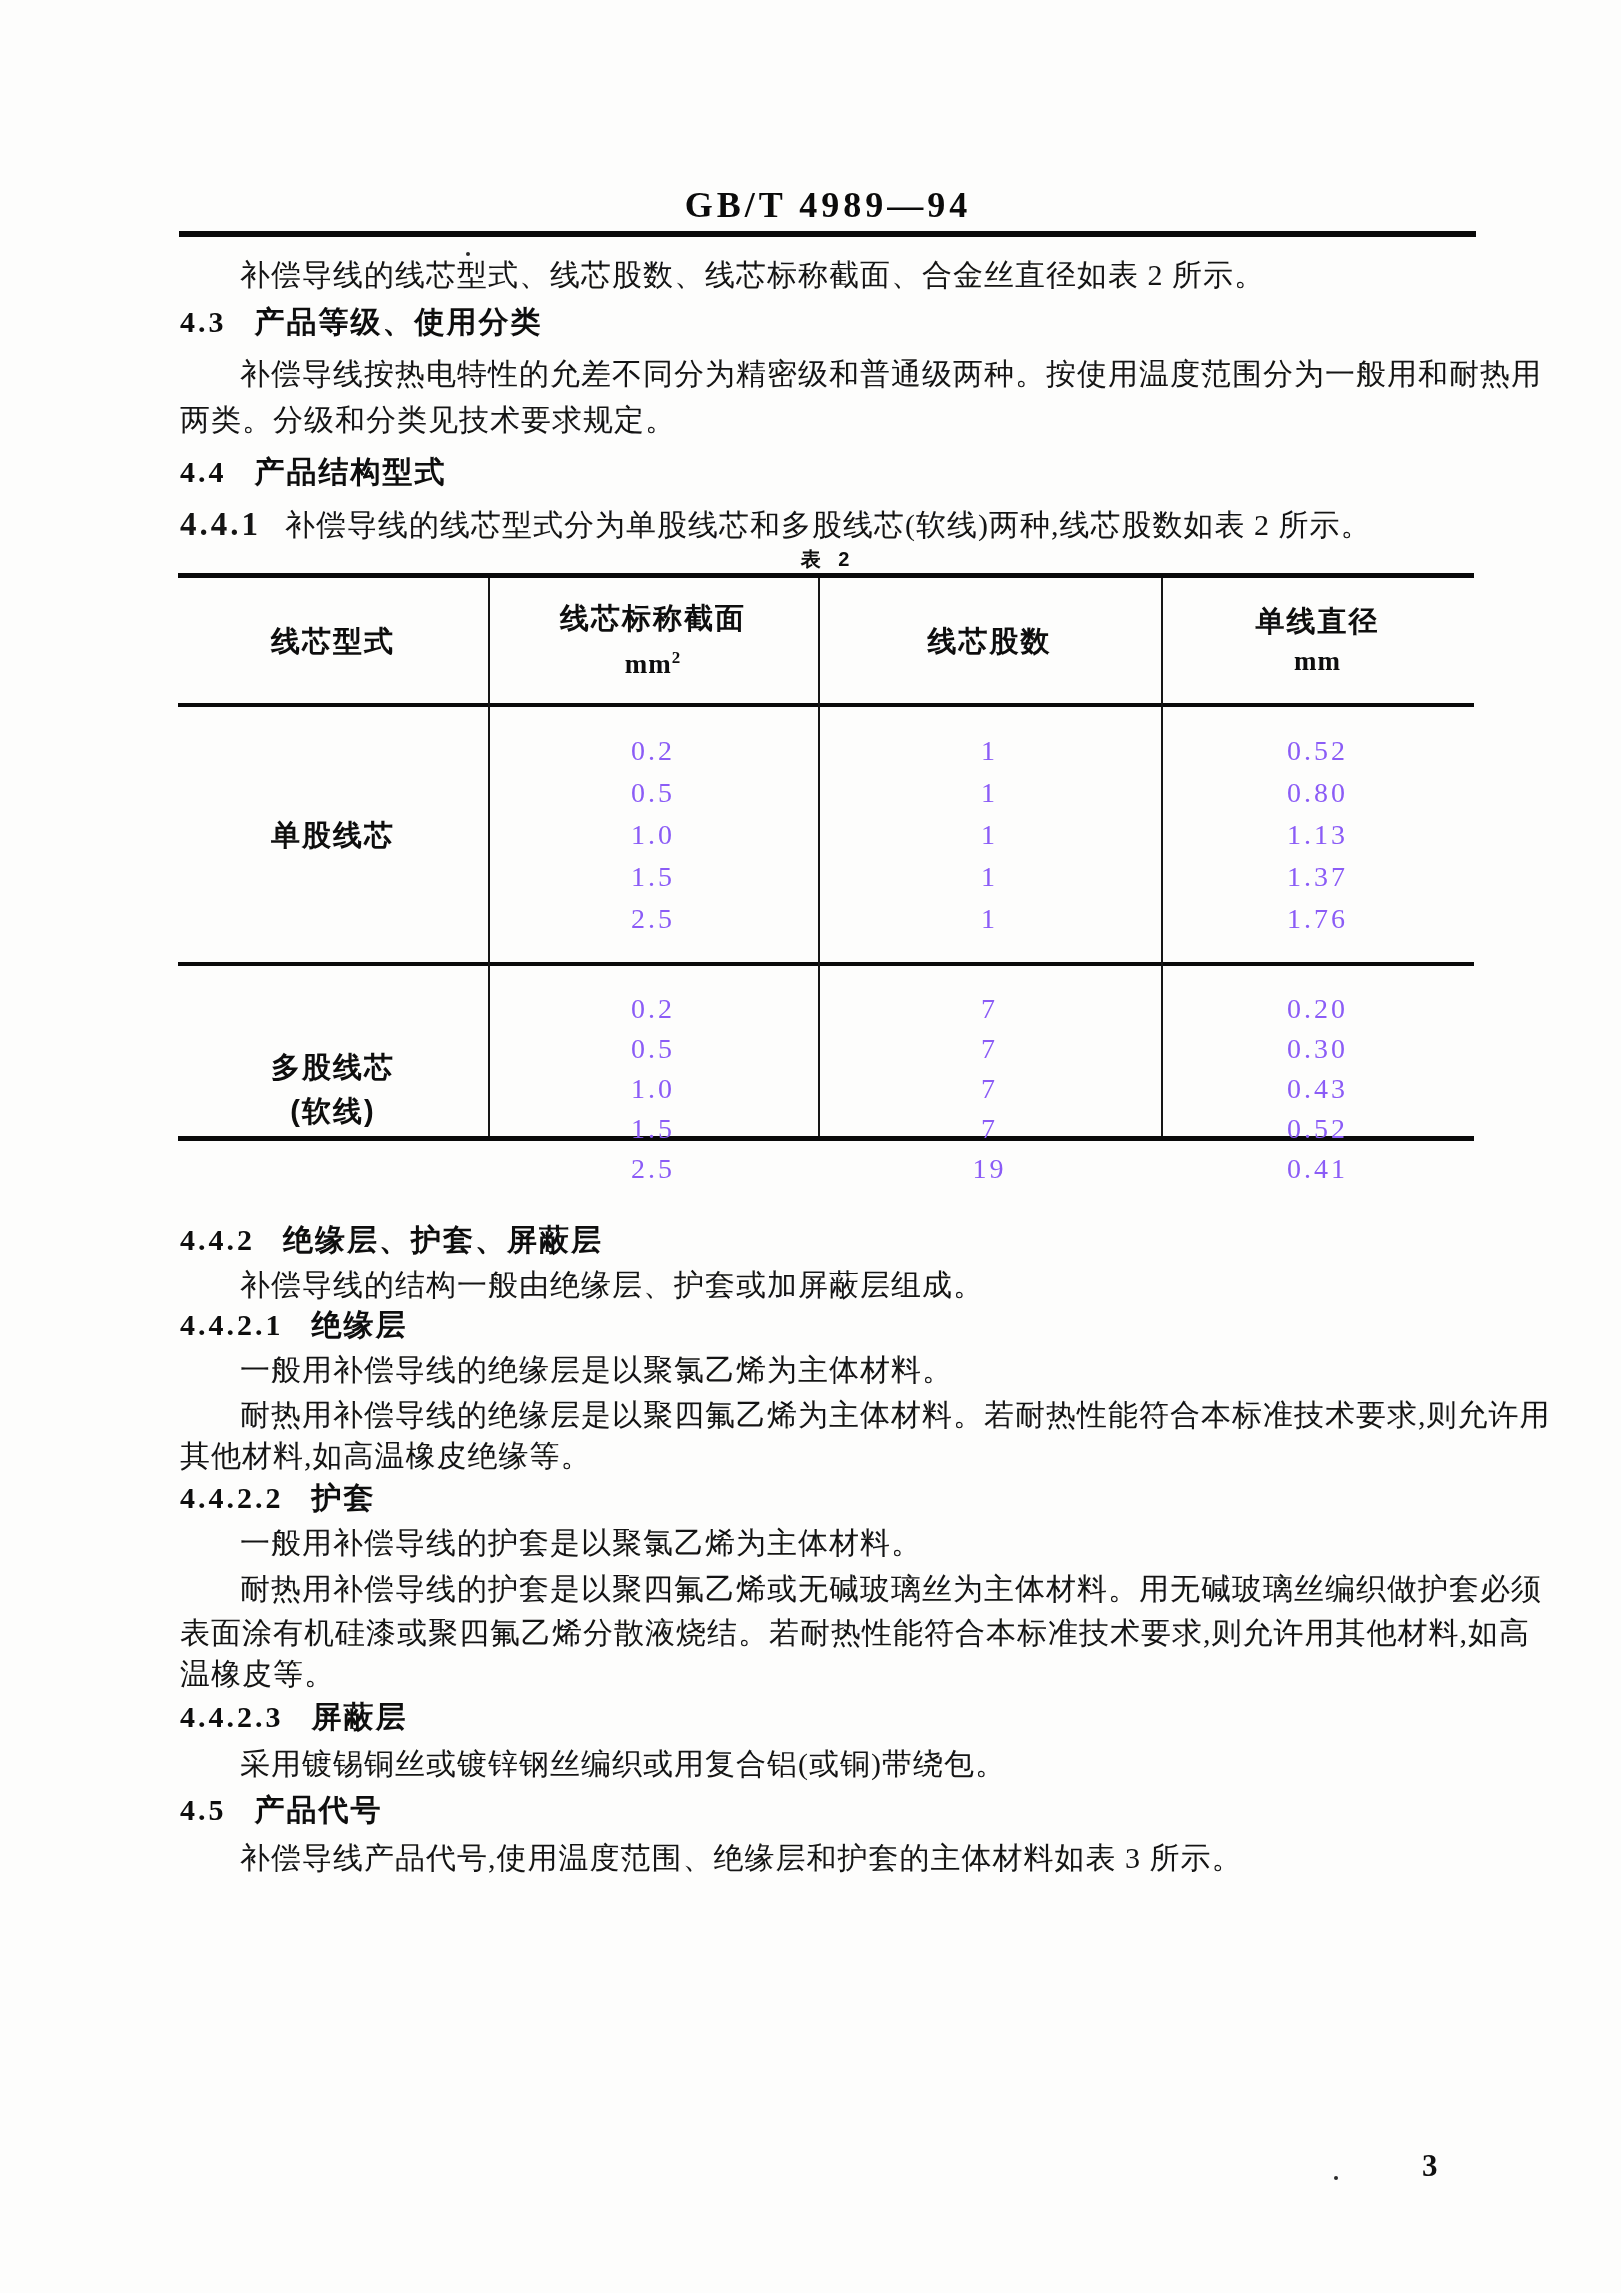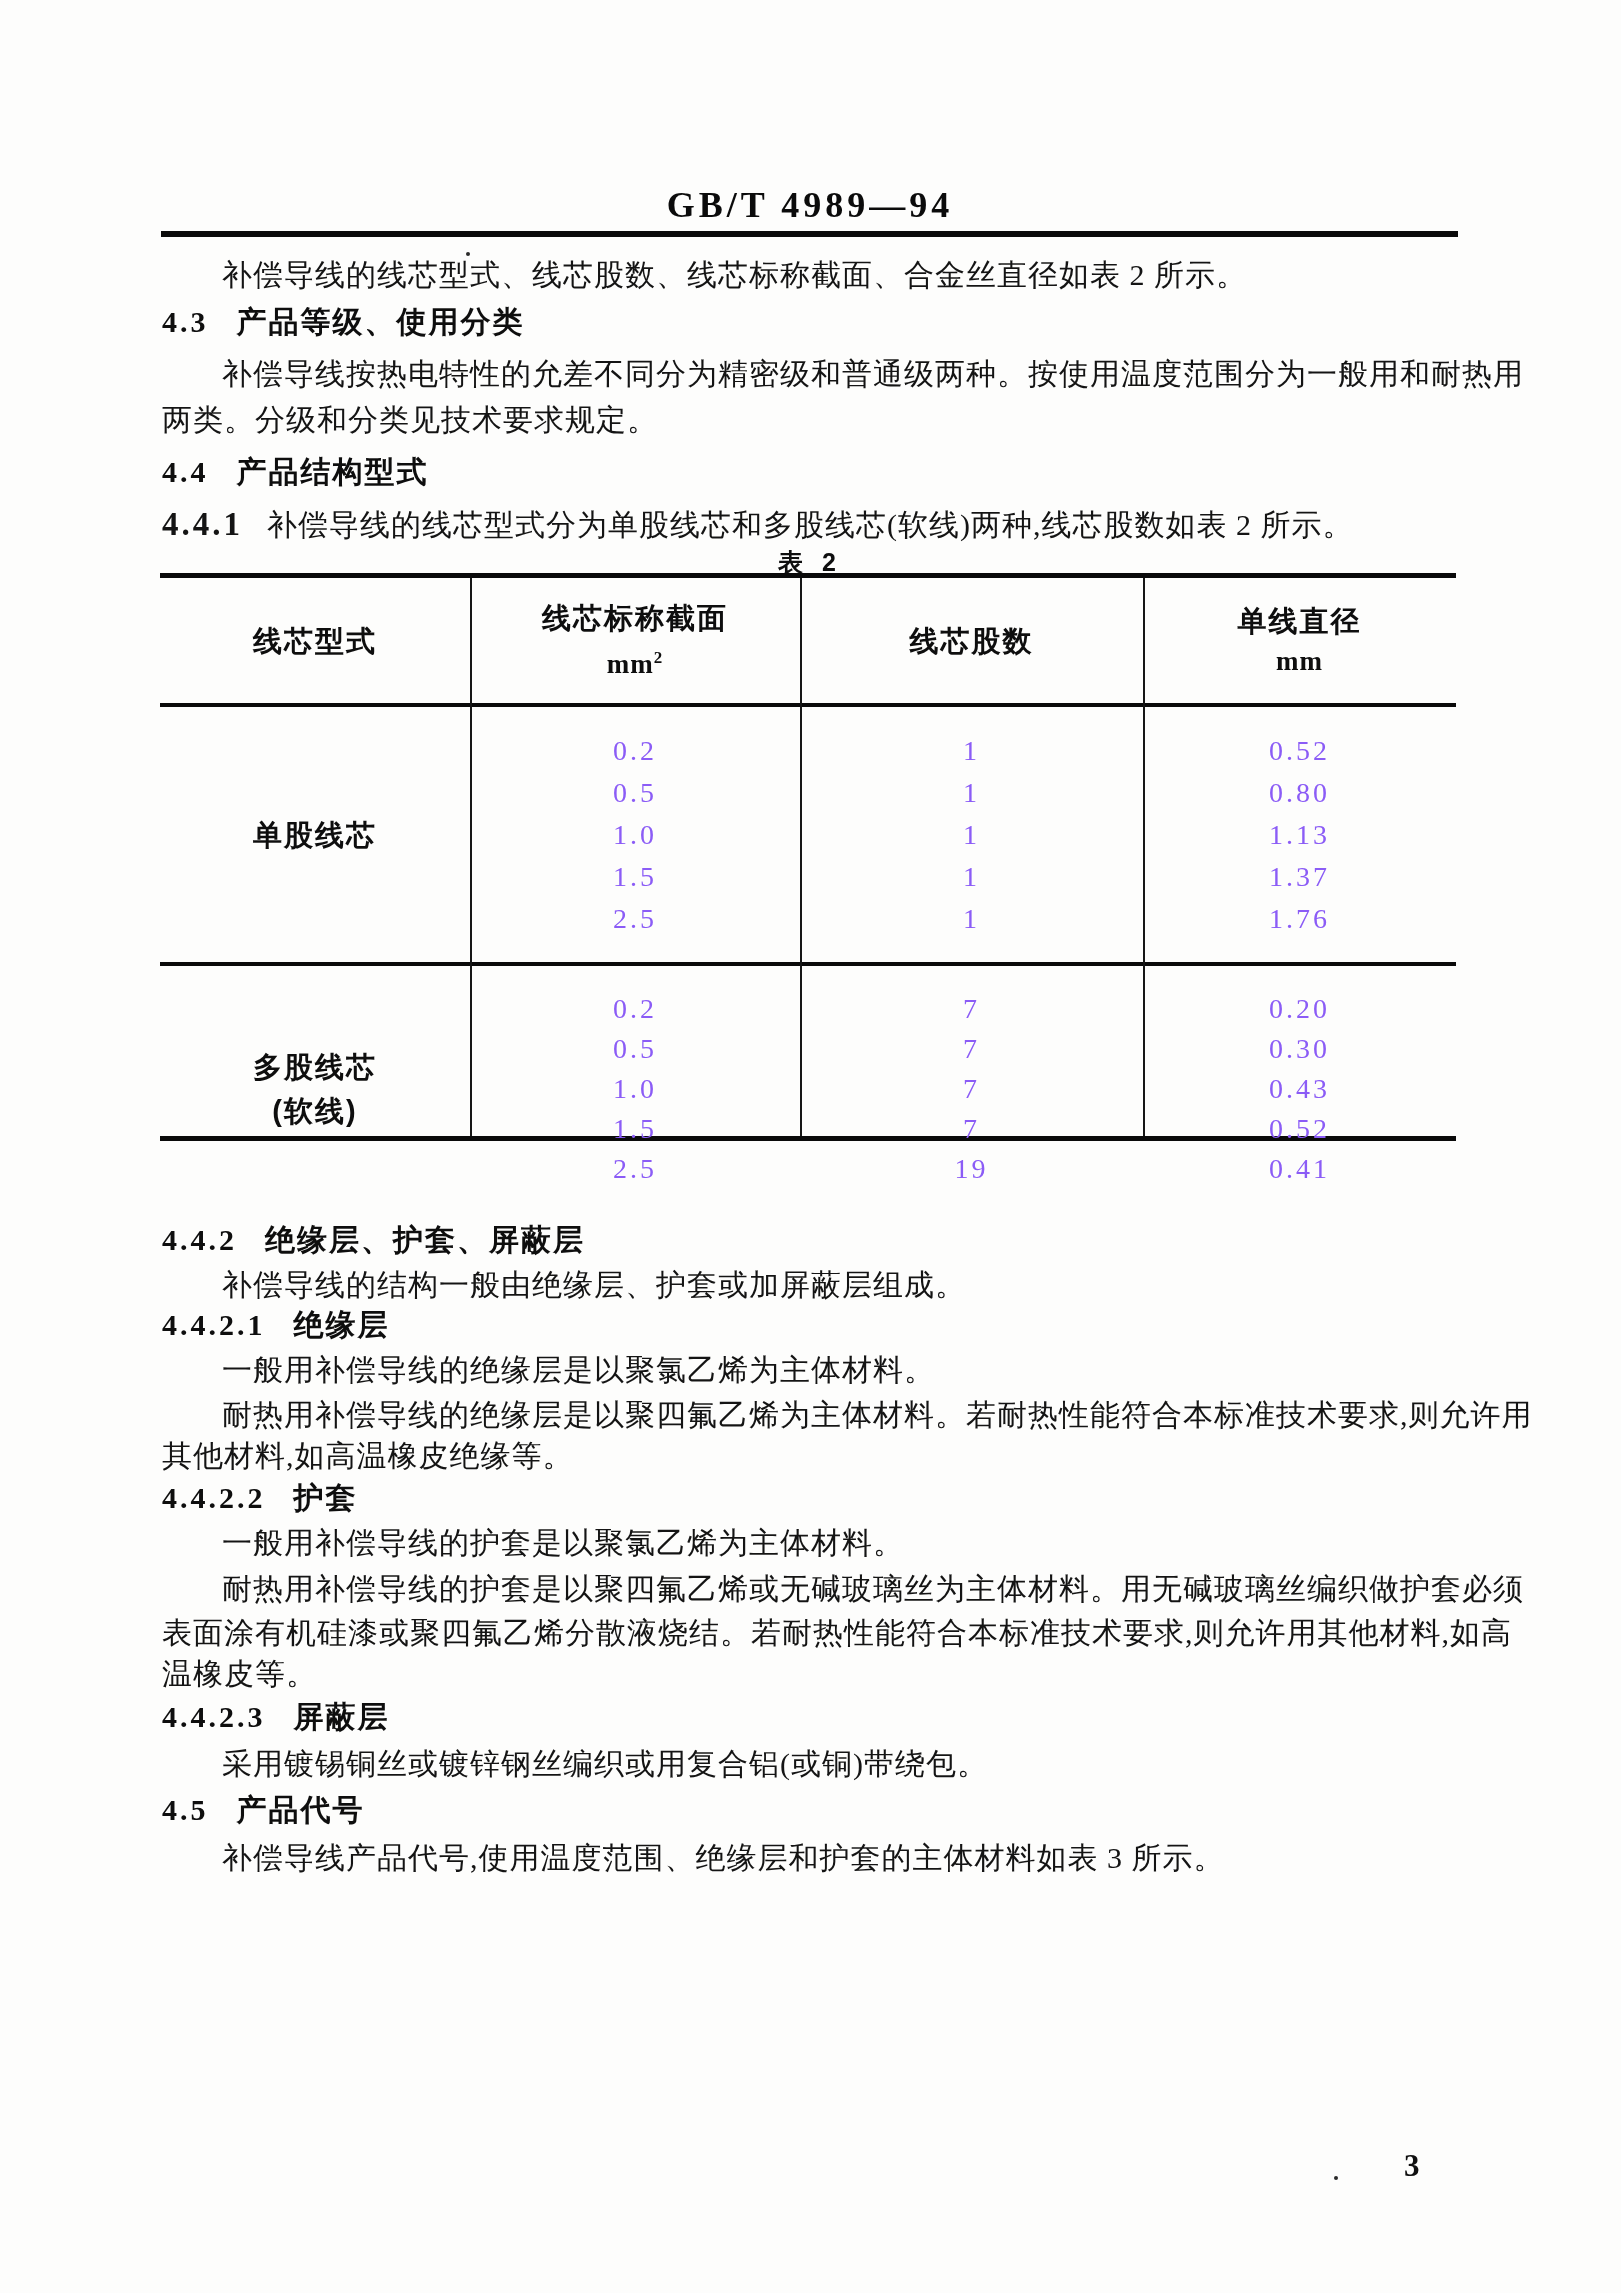--- a/index.html
+++ b/index.html
@@ -4,21 +4,21 @@
 <style>
   html,body{margin:0;padding:0;}
   body{
     width:1621px;height:2293px;
     background:#fdfdfc;
     position:relative;
     font-family:"Liberation Serif", serif;
     color:#121212;
     overflow:hidden;
   }
-  .abs{position:absolute;}
+  .abs{position:absolute;margin-left:18px;}
   
   .std-code{
     left:162px;top:184px;width:1296px;
     text-align:center;
     font-family:"Liberation Serif", serif;
     font-weight:bold;font-size:36px;letter-spacing:4px;
     color:#0b0b0b;
   }
   .head-rule{
     left:161px;top:231px;width:1297px;height:6px;
@@ -38,21 +38,21 @@
   .heading .htitle{margin-left:28px;letter-spacing:2px;}
   .mixed .hnum{
     font-family:"Liberation Serif", serif;font-weight:bold;
     font-size:33px;letter-spacing:3px;
   }
   .mixed .htext{margin-left:24px;}
   
   .tbl-caption{
     left:162px;top:546px;width:1296px;text-align:center;
     font-family:"Liberation Sans", sans-serif;
-    font-weight:bold;font-size:25px;letter-spacing:6px;color:#0e0e0e;
+    font-weight:bold;font-size:20px;letter-spacing:6px;color:#0e0e0e;
   }
   .tbl{
     left:160px;top:573px;width:1296px;height:568px;
     border-top:5px solid #0a0a0a;
     border-bottom:5px solid #0a0a0a;
     box-sizing:border-box;
   }
   .tbl .vsep{
     position:absolute;top:0;width:2px;height:100%;
     background:#161616;

